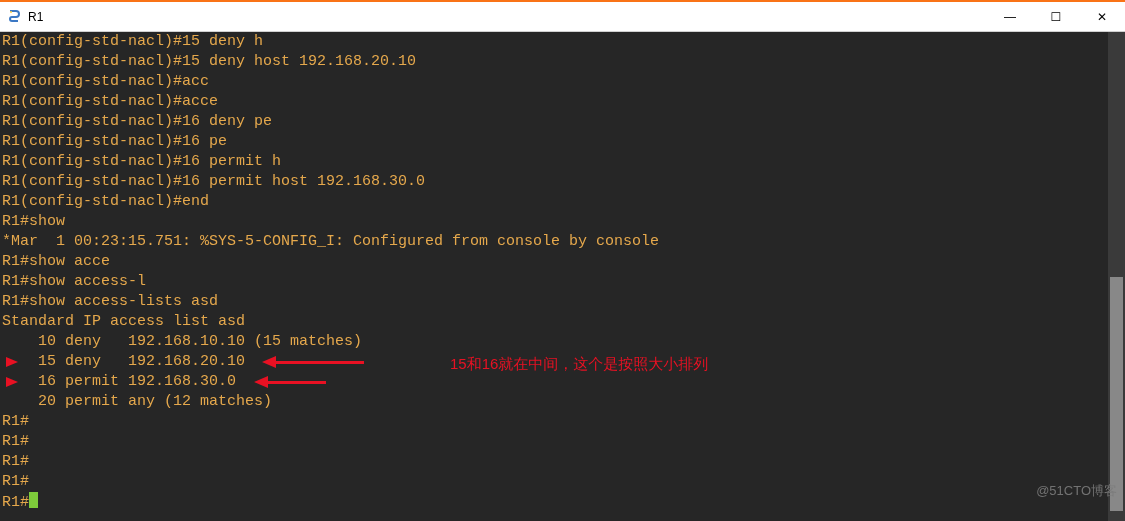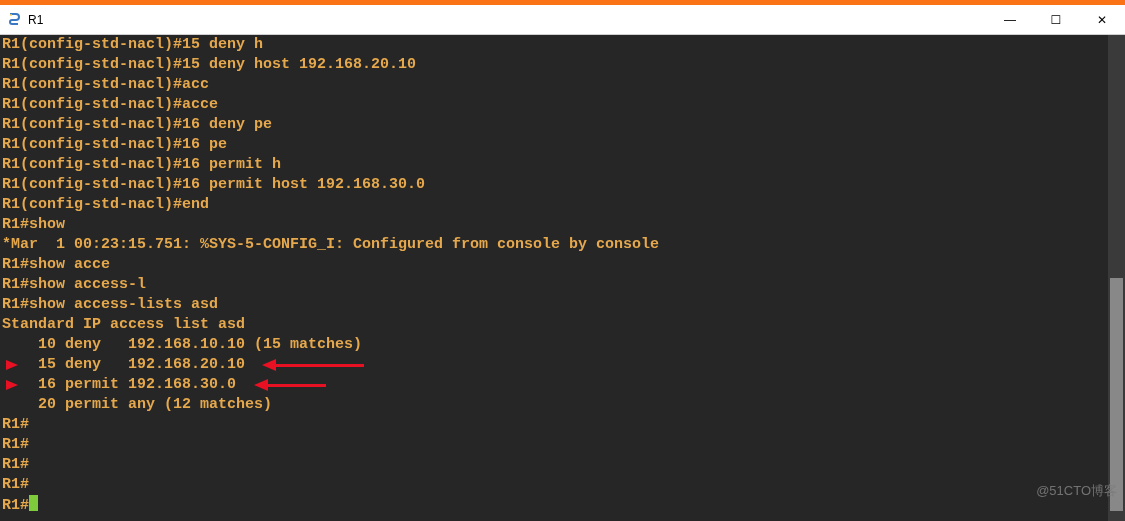--- a/index.html
+++ b/index.html
@@ -1,27 +1,27 @@
 <!DOCTYPE html>
 <html><head>
 <meta charset="utf-8">
 <style>
   * { margin: 0; padding: 0; box-sizing: border-box; }
   body { font-family: sans-serif; background: #fff; width: 1125px; height: 521px; overflow: hidden; }
 
-  .window { width: 1125px; height: 521px; display: flex; flex-direction: column; border-top: 5px solid #f97316; }
+  .window { width: 1125px; height: 521px; display: flex; flex-direction: column; border-top: 2px solid #f97316; }
 
   .titlebar { height: 30px; background: #fff; display: flex; align-items: center; padding: 0 0 0 6px; border-bottom: 1px solid #d0d0d0; }
   .titlebar .app-icon { width: 16px; height: 16px; margin-right: 6px; position: relative; display:inline-block;}
   .titlebar .title { font-size: 12px; color: #000; }
   .titlebar .spacer { flex: 1; }
   .titlebar .win-btn { width: 46px; height: 30px; display: flex; align-items: center; justify-content: center; font-size: 12px; color: #000; }
 
   .terminal { flex: 1; background: #262626; position: relative; font-family: Consolas, "Courier New", monospace; font-size: 15px; line-height: 20px; color: #e5a84c; overflow: hidden; }
-  .terminal-inner { padding: 0 0 0 2px; white-space: pre; position: relative; font-weight: bold; }
+  .terminal-inner { padding: 0 0 0 2px; white-space: pre; position: relative; }
   .t-line { display:block; }
 
   .cursor { display:inline-block; width:9px; height:16px; background:#7ecb3b; vertical-align: -2px; }
 
   .annot-arrow { position:absolute; height:0; }
   .annot-arrow .head { width:0; height:0; border-top:6px solid transparent; border-bottom:6px solid transparent; border-right:14px solid #e81123; position:absolute; left:0; top:-6px;}
   .annot-arrow .shaft { height:3px; background:#e81123; position:absolute; left:12px; top:-1.5px; }
 
   .annot-text { position:absolute; color:#e81123; font-family: "Microsoft YaHei", sans-serif; font-size:15px; }
 
@@ -59,20 +59,21 @@
     <div class="terminal-inner" id="term"><span class="t-line">R1(config-std-nacl)#15 deny h</span><span class="t-line">R1(config-std-nacl)#15 deny host 192.168.20.10</span><span class="t-line">R1(config-std-nacl)#acc</span><span class="t-line">R1(config-std-nacl)#acce</span><span class="t-line">R1(config-std-nacl)#16 deny pe</span><span class="t-line">R1(config-std-nacl)#16 pe</span><span class="t-line">R1(config-std-nacl)#16 permit h</span><span class="t-line">R1(config-std-nacl)#16 permit host 192.168.30.0</span><span class="t-line">R1(config-std-nacl)#end</span><span class="t-line">R1#show </span><span class="t-line">*Mar  1 00:23:15.751: %SYS-5-CONFIG_I: Configured from console by console</span><span class="t-line">R1#show acce</span><span class="t-line">R1#show access-l</span><span class="t-line">R1#show access-lists asd</span><span class="t-line">Standard IP access list asd</span><span class="t-line">    10 deny   192.168.10.10 (15 matches)</span><span class="t-line">    15 deny   192.168.20.10</span><span class="t-line">    16 permit 192.168.30.0</span><span class="t-line">    20 permit any (12 matches)</span><span class="t-line">R1#</span><span class="t-line">R1#</span><span class="t-line">R1#</span><span class="t-line">R1#</span><span class="t-line">R1#<span class="cursor"></span></span></div>
 
     <div class="annot-arrow" id="arrow1" style="left: 262px; top: 330px;">
       <div class="head"></div>
         <div class="shaft" style="width: 90px;"></div>
     </div>
     <div class="annot-arrow" id="arrow2" style="left: 254px; top: 350px;">
       <div class="head"></div>
         <div class="shaft" style="width: 60px;"></div>
     </div>
+    <div class="annot-text" id="annot" style="left: 450px; top: 322px;">15和16就在中间，这个是按照大小排列</div>
 
     <div class="scrollbar">
       <div class="thumb" id="sb-thumb" style="top: 50%; height: 48%;"></div>
     </div>
 
     <div class="watermark">@51CTO博客</div>
   <div style="position: absolute; width: 0px; height: 0px; border-top: 5px solid transparent; border-bottom: 5px solid transparent; border-left: 12px solid rgb(232, 17, 35); left: 6px; top: 325px;"></div>
       <div style="position: absolute; width: 0px; height: 0px; border-top: 5px solid transparent; border-bottom: 5px solid transparent; border-left: 12px solid rgb(232, 17, 35); left: 6px; top: 345px;"></div>
     </div>
 

